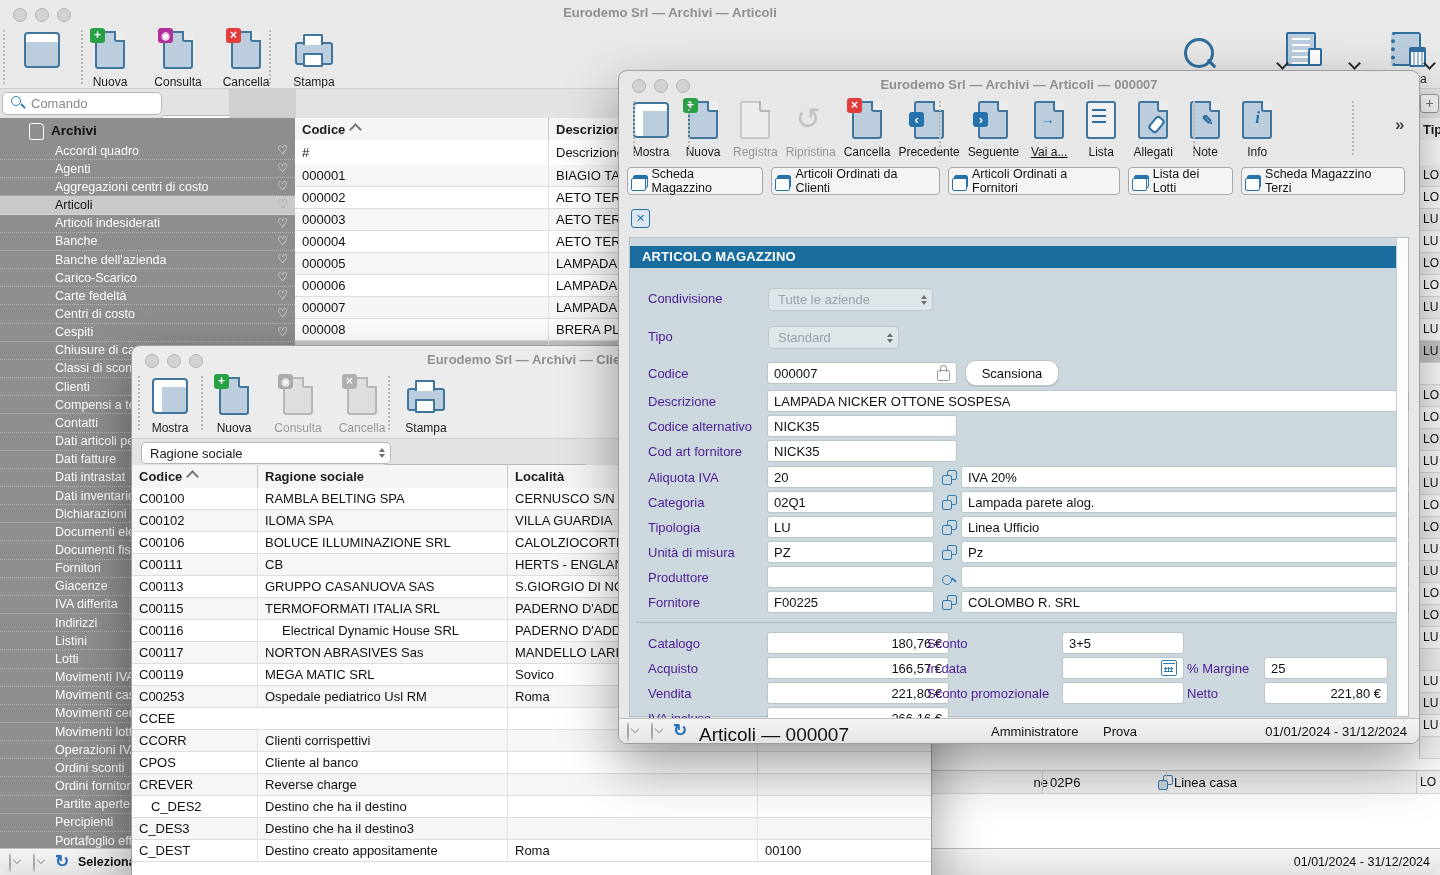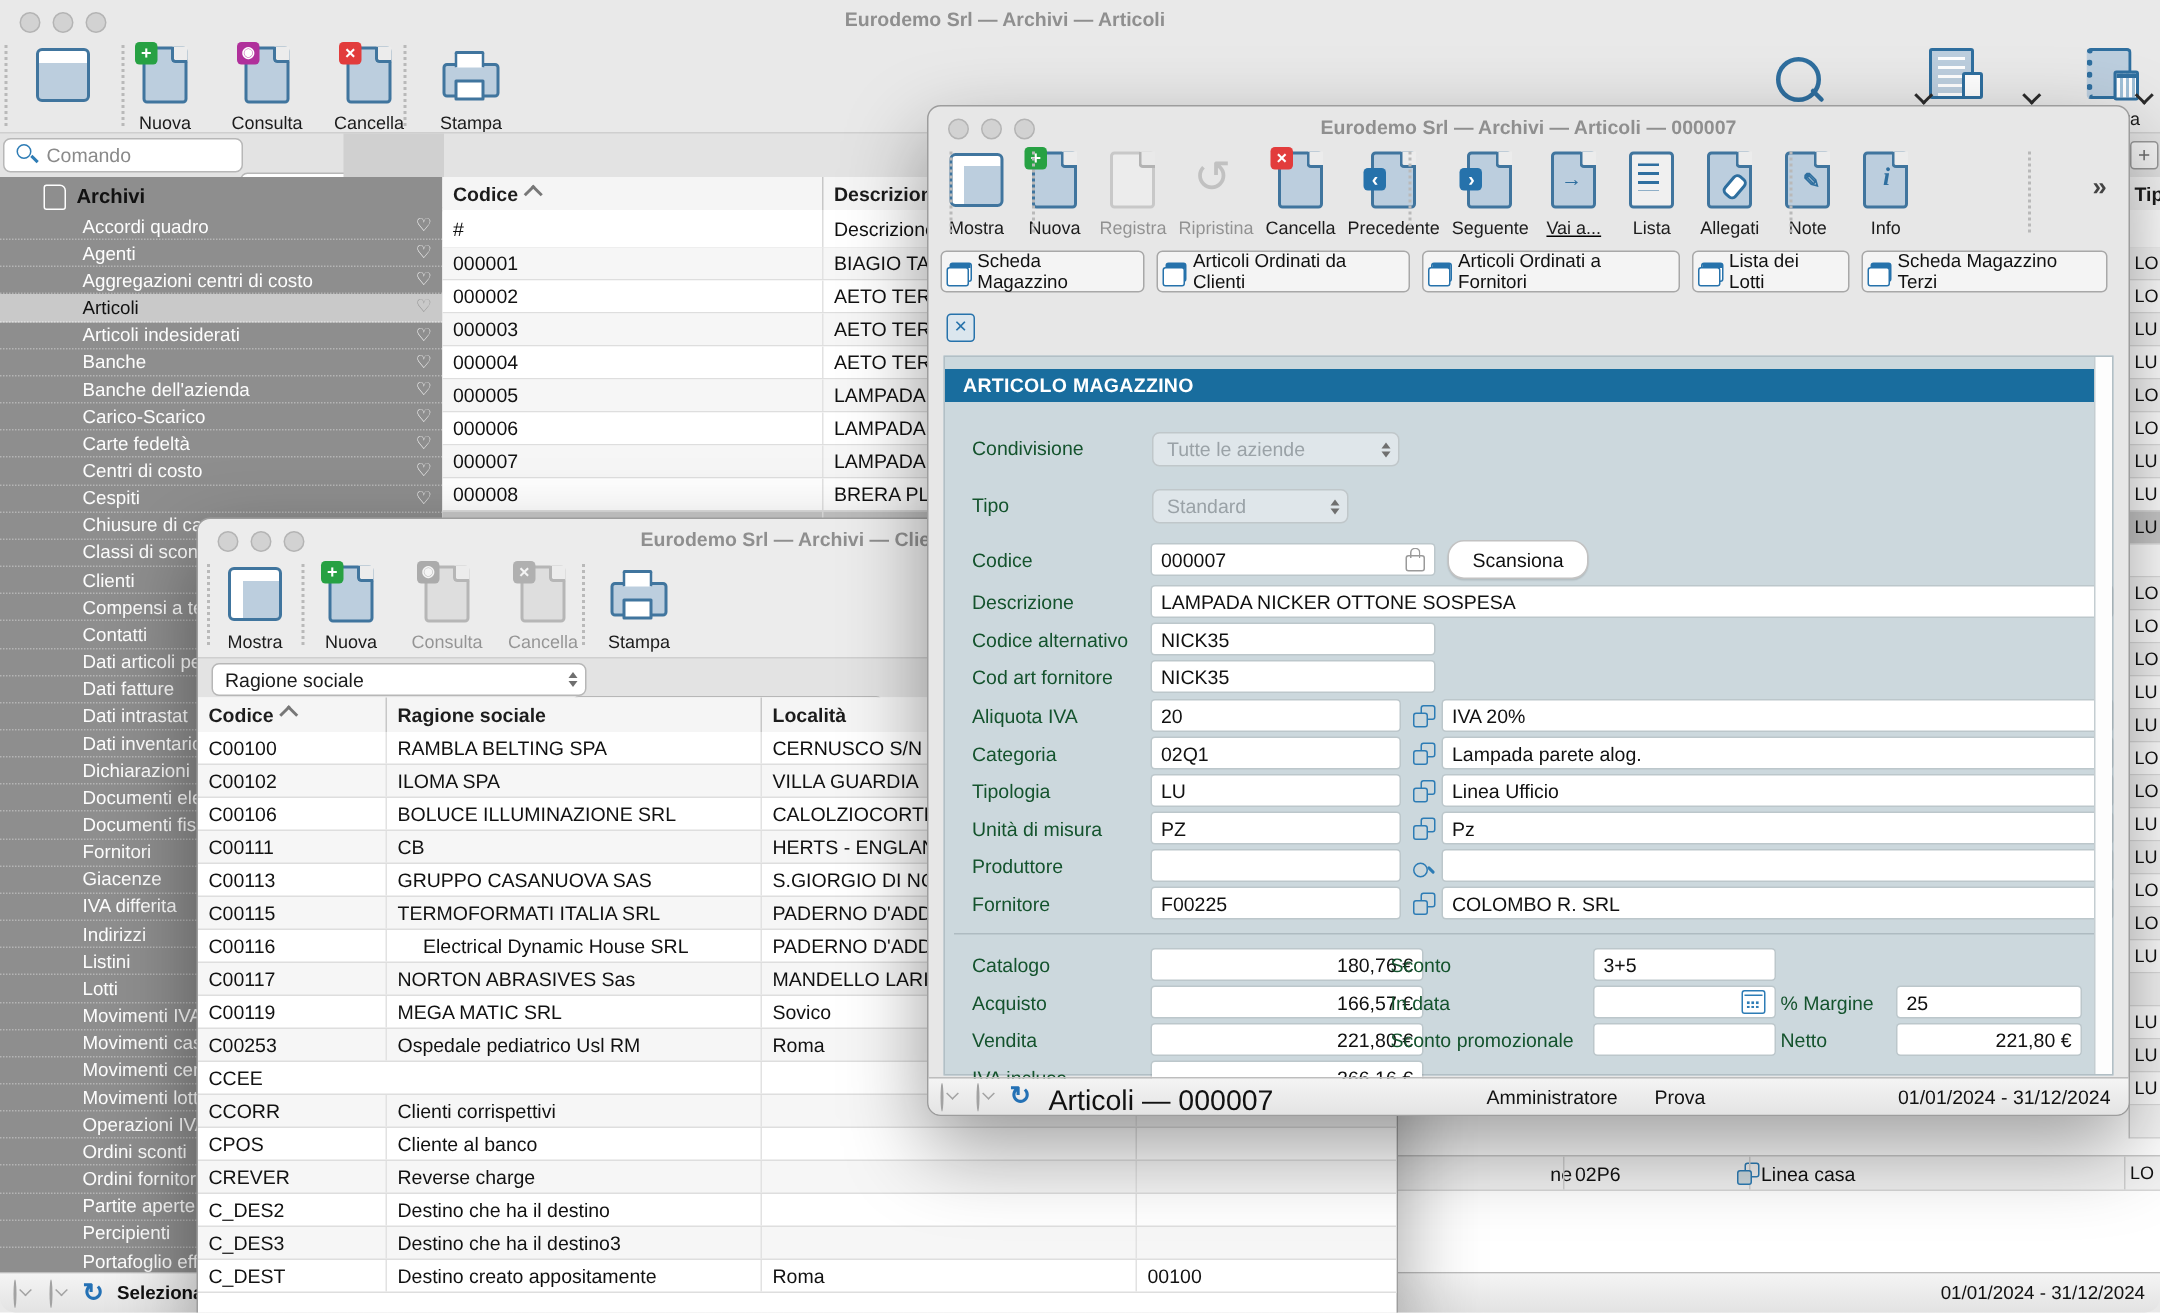--- a/index.html
+++ b/index.html
@@ -98,21 +98,21 @@
   .calic::before{content:"";position:absolute;top:2px;left:1px;right:1px;border-top:1.6px solid #2d7cb5;}
   .calic::after{content:"";position:absolute;left:2px;top:6px;width:9px;height:5px;
       background-image:radial-gradient(circle,#2d7cb5 1px,transparent 1.2px);background-size:3px 3px;}
   .magic{position:relative;width:15px;height:15px;flex:none;}
   .magic::before{content:"";position:absolute;width:8px;height:8px;border:1.7px solid #2d7cb5;border-radius:50%;}
   .magic::after{content:"";position:absolute;left:9px;top:9px;width:6px;height:2px;background:#2d7cb5;transform:rotate(45deg);}
   .cic{position:relative;width:15px;height:15px;border:1.6px solid #a2a2a2;border-radius:50%;flex:none;}
   .cic::after{content:"";position:absolute;left:3.5px;top:3px;width:5px;height:5px;border-right:1.6px solid #a2a2a2;border-bottom:1.6px solid #a2a2a2;transform:rotate(45deg);}
   .syncic{color:#2471b5;font-size:17px;font-weight:bold;line-height:17px;}
   
-  .frm-label{position:absolute;left:18px;font-size:13px;color:#14532d;white-space:nowrap;}
+  .frm-label{position:absolute;left:18px;font-size:13px;color:#4c1d95;white-space:nowrap;}
   .inp{position:absolute;background:#fff;border-radius:2px;height:20px;font-size:13px;color:#111;
        display:flex;align-items:center;padding:0 6px;box-shadow:0 0 0 1px rgba(0,0,0,.08);}
   .inp.money{justify-content:flex-end;}
   .ddl{position:absolute;background:#dfe6ea;border:1px solid #c0c7ca;border-radius:5px;height:21px;
        font-size:13px;color:#9aa2a7;display:flex;align-items:center;padding:0 22px 0 9px;}
   .tabbtn{height:26px;background:#f4f4f4;border:1px solid #a8a8a8;border-radius:4px;display:inline-flex;
        align-items:center;font-size:12.5px;color:#111;padding:0 8px 0 5px;margin-right:8px;}
   .winglyph{width:13px;height:11px;border:1.6px solid #2672ab;border-radius:2px;margin-right:4px;position:relative;background:linear-gradient(#2672ab 0 3px,#fff 3px);}
   .winglyph::after{content:"";position:absolute;left:-3px;top:2px;width:13px;height:11px;border:1.6px solid #2672ab;border-radius:2px;background:#fff;}
 </style>
@@ -793,21 +793,21 @@
         </div>
 
         <div class="trow crow" style="height:21px;border-bottom:1px solid #dedede;">
           <span class="cell" style="left:0;width:124px;">CREVER</span>
           <span class="cell" style="left:125px;width:249px;border-left:1px solid #e2e2e2;">Reverse charge</span>
           <span class="cell" style="left:375px;width:249px;border-left:1px solid #e2e2e2;"></span>
           <span class="cell" style="left:625px;width:174px;border-left:1px solid #e2e2e2;"></span>
         </div>
 
         <div class="trow crow" style="height:21px;border-bottom:1px solid #dedede;">
-          <span class="cell" style="left:0;width:124px;">C_DES2</span>
+          <span class="cell" style="left:12px;width:124px;">C_DES2</span>
           <span class="cell" style="left:125px;width:249px;border-left:1px solid #e2e2e2;">Destino che ha il destino</span>
           <span class="cell" style="left:375px;width:249px;border-left:1px solid #e2e2e2;"></span>
           <span class="cell" style="left:625px;width:174px;border-left:1px solid #e2e2e2;"></span>
         </div>
 
         <div class="trow crow" style="height:21px;border-bottom:1px solid #dedede;">
           <span class="cell" style="left:0;width:124px;">C_DES3</span>
           <span class="cell" style="left:125px;width:249px;border-left:1px solid #e2e2e2;">Destino che ha il destino3</span>
           <span class="cell" style="left:375px;width:249px;border-left:1px solid #e2e2e2;"></span>
           <span class="cell" style="left:625px;width:174px;border-left:1px solid #e2e2e2;"></span>

